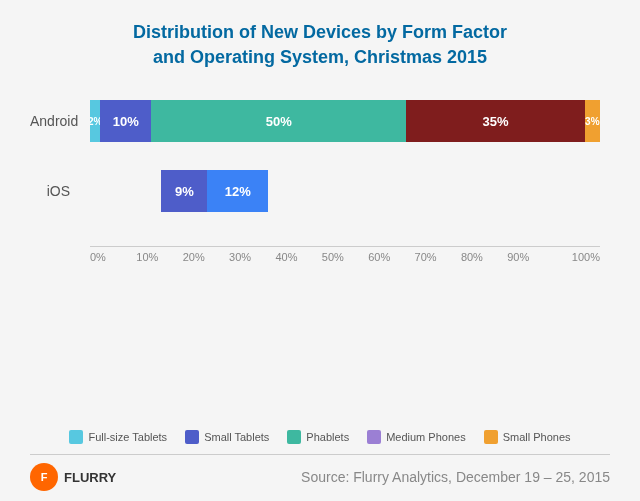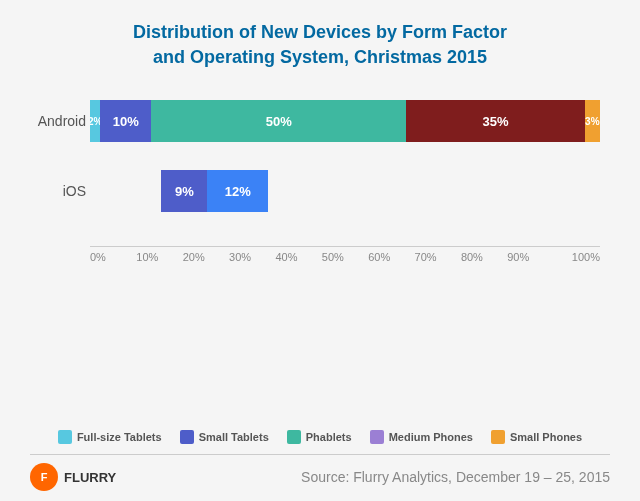--- a/index.html
+++ b/index.html
@@ -40,21 +40,21 @@
     }
     .bar-group {
       display: flex;
       align-items: center;
       margin-bottom: 28px;
     }
     .bar-label {
       width: 60px;
       margin-left: -60px;
       text-align: right;
-      padding-right: 4px;
+      padding-right: 20px;
       font-size: 14px;
       color: #555;
       font-weight: 500;
     }
     .bar-track {
       display: flex;
       height: 42px;
       flex: 1;
       border-radius: 2px;
       overflow: visible;
@@ -88,21 +88,20 @@
     .x-tick:last-child {
       text-align: right;
     }
     .legend {
       display: flex;
       flex-direction: row;
       justify-content: center;
       align-items: center;
       gap: 18px;
       flex-wrap: wrap;
-      font-weight: bold;
     }
     .legend-item {
       display: flex;
       align-items: center;
       gap: 5px;
       font-size: 11px;
       color: #555;
     }
     .legend-color {
       width: 14px;

